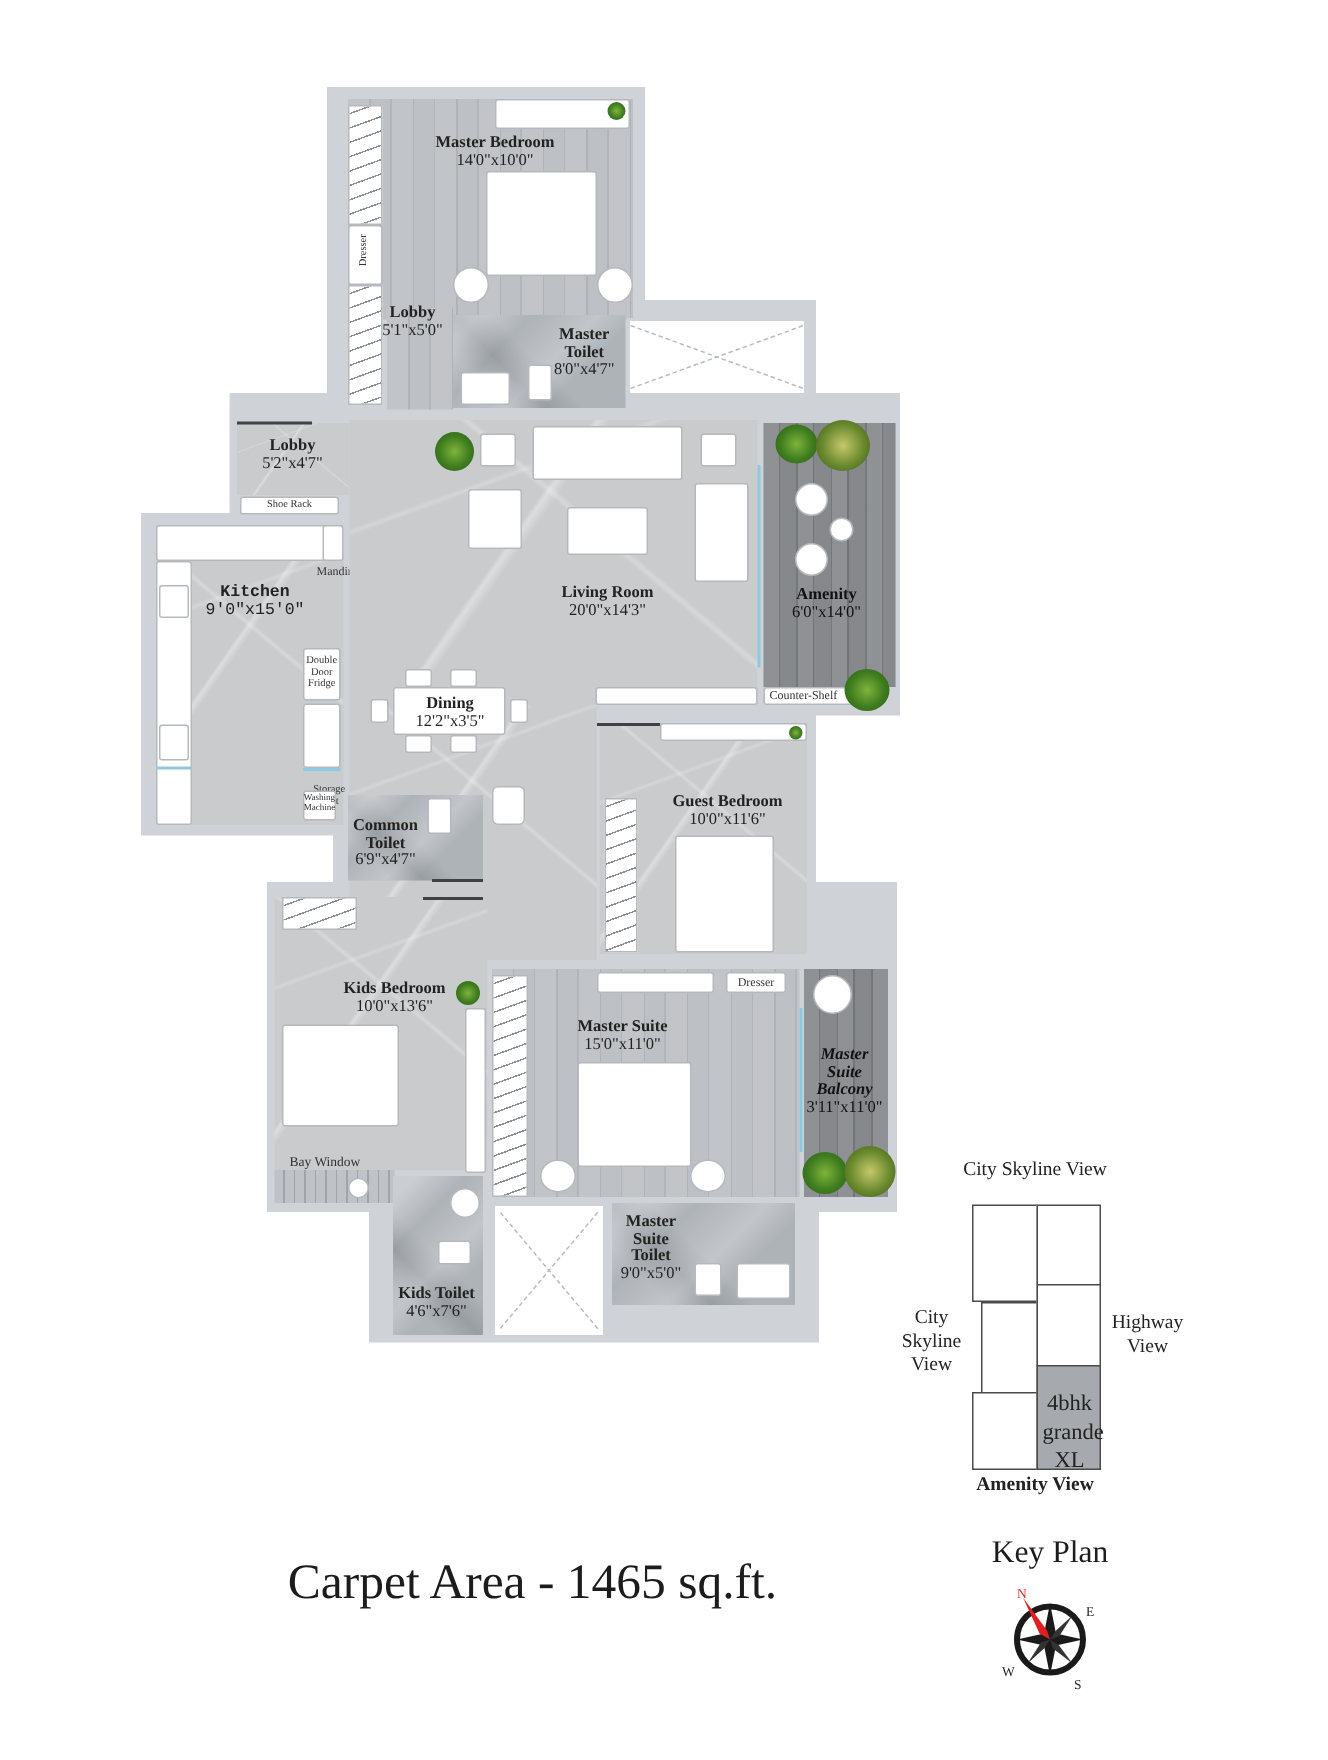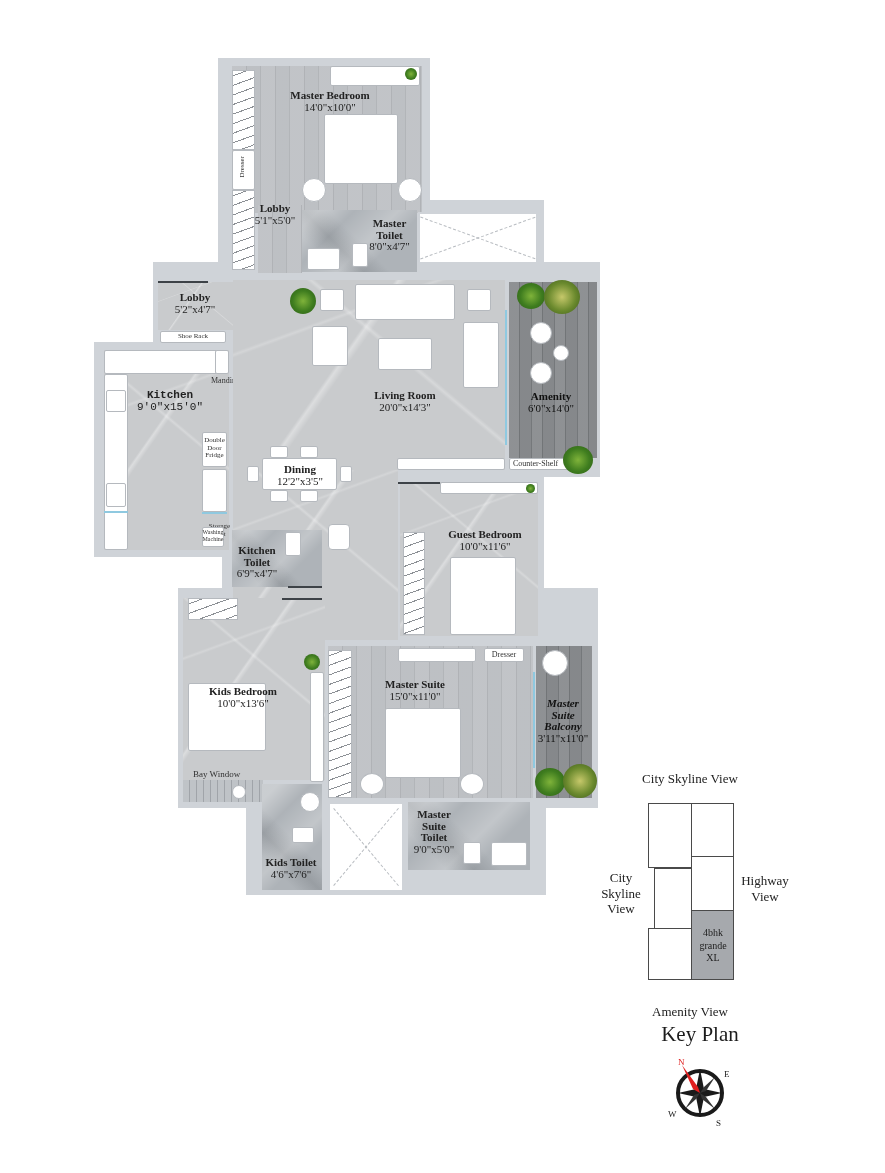--- a/index.html
+++ b/index.html
@@ -34,21 +34,21 @@
   .lbl { position: absolute; text-align: center; line-height: 1.05; color: #222; white-space: nowrap; }
   .lbl .n { font-weight: bold; font-size: 11px; display: block; }
   .lbl .d { font-size: 11px; display: block; }
   .tiny { position: absolute; font-size: 7px; text-align: center; line-height: 1.1; color: #333; }
   .small { position: absolute; font-size: 9px; color: #333; white-space: nowrap; }
 
   .keyplan { position: absolute; left: 595px; top: 765px; width: 180px; height: 260px; }
   .kp-cell { position: absolute; background: #fff; border: 1.5px solid #4a4a4a; }
   .kp-cell.hl { background: #a6a9ad; }
   .kp-text { position: absolute; font-size: 13px; text-align: center; line-height: 1.2; color: #222; white-space: nowrap; }
-  .kp-unit { font-size: 10px; color: #222; position: absolute; text-align: center; line-height: 1.25; }
+  .kp-unit { font-size: 15px; color: #222; position: absolute; text-align: center; line-height: 1.25; }
 
   .title { position: absolute; left: 100px; top: 1035px; width: 510px; text-align: center; font-size: 33px; line-height: 1.22; color: #1c1c1c; }
   .keyplan-title { position: absolute; left: 640px; top: 1022px; width: 120px; text-align: center; font-size: 21px; color: #1c1c1c; }
   .compass { position: absolute; left: 660px; top: 1055px; width: 80px; height: 72px; }
 </style>
 </head>
 <body>
 
 <div class="plan">
 
@@ -158,42 +158,42 @@
   </div>
   <div class="furn" style="left:509px;top:458px;width:60px;height:12px;"></div>
   <div class="small" style="left:513px;top:459px;font-size:8px;">Counter-Shelf</div>
   <div class="plant" style="left:563px;top:446px;width:30px;height:28px;"></div>
 
   <div class="room toiletstone" style="left:232px;top:530px;width:90px;height:57px;"></div>
   <div class="furn" style="left:285px;top:532px;width:16px;height:24px;"></div>
   <div class="furn" style="left:328px;top:524px;width:22px;height:26px;border-radius:4px;"></div>
   <div class="door" style="left:288px;top:586px;width:34px;height:2px;"></div>
   <div class="lbl" style="left:228px;top:545px;width:58px;">
-    <span class="n" style="white-space:normal;width:50px;margin:0 auto;">Kitchen Toilet</span>
+    <span class="n" style="white-space:normal;width:50px;margin:0 auto;">Common Toilet</span>
     <span class="d">6'9"x4'7"</span>
   </div>
 
   <div class="room marble" style="left:400px;top:482px;width:138px;height:154px;"></div>
   <div class="furn" style="left:440px;top:482px;width:98px;height:12px;"></div>
   <div class="plant" style="left:526px;top:484px;width:9px;height:9px;"></div>
   <div class="wardrobe" style="left:403px;top:532px;width:22px;height:103px;"></div>
   <div class="furn" style="left:450px;top:557px;width:66px;height:78px;"></div>
   <div class="door" style="left:398px;top:482px;width:42px;height:2px;"></div>
   <div class="lbl" style="left:430px;top:529px;width:110px;">
     <span class="n">Guest Bedroom</span>
     <span class="d">10'0"x11'6"</span>
   </div>
 
   <div class="room marble" style="left:183px;top:598px;width:142px;height:182px;"></div>
   <div class="wardrobe" style="left:188px;top:598px;width:50px;height:22px;"></div>
   <div class="door" style="left:282px;top:598px;width:40px;height:2px;"></div>
   <div class="plant" style="left:304px;top:654px;width:16px;height:16px;"></div>
   <div class="furn" style="left:188px;top:683px;width:78px;height:68px;"></div>
   <div class="furn" style="left:310px;top:672px;width:14px;height:110px;"></div>
-  <div class="lbl" style="left:193px;top:654px;width:100px;margin-top:32px;">
+  <div class="lbl" style="left:213px;top:654px;width:100px;">
     <span class="n">Kids Bedroom</span>
     <span class="d">10'0"x13'6"</span>
   </div>
   <div class="small" style="left:193px;top:769px;">Bay Window</div>
   <div class="room" style="left:183px;top:780px;width:80px;height:22px;background:#bfc3c7;background-image:repeating-linear-gradient(90deg,transparent 0 6px,#a0a4a9 6px 7px);"></div>
   <div class="furn" style="left:232px;top:785px;width:14px;height:14px;border-radius:50%;"></div>
 
   <div class="room wood" style="left:328px;top:646px;width:205px;height:152px;"></div>
   <div class="wardrobe" style="left:328px;top:650px;width:24px;height:148px;"></div>
   <div class="furn" style="left:398px;top:648px;width:78px;height:14px;"></div>
@@ -238,34 +238,35 @@
   <div class="kp-text" style="left:40px;top:6px;width:110px;">City Skyline View</div>
   <div class="kp-cell" style="left:53px;top:38px;width:44px;height:65px;"></div>
   <div class="kp-cell" style="left:96px;top:38px;width:43px;height:54px;"></div>
   <div class="kp-cell" style="left:59px;top:103px;width:38px;height:61px;"></div>
   <div class="kp-cell" style="left:96px;top:91px;width:43px;height:55px;"></div>
   <div class="kp-cell" style="left:53px;top:163px;width:44px;height:52px;"></div>
   <div class="kp-cell hl" style="left:96px;top:145px;width:43px;height:70px;"></div>
   <div class="kp-unit" style="left:100px;top:162px;width:36px;white-space:normal;">4bhk grande XL</div>
   <div class="kp-text" style="left:0px;top:105px;width:52px;white-space:normal;">City Skyline View</div>
   <div class="kp-text" style="left:140px;top:108px;width:60px;white-space:normal;">Highway View</div>
-  <div class="kp-text" style="left:40px;top:239px;width:110px;">Amenity View</div>
+  <div class="kp-text" style="left:40px;top:216px;width:110px;font-weight:bold;">Amenity View</div>
 </div>
 
 <div class="keyplan-title">Key Plan</div>
 
 <div class="compass">
   <svg width="80" height="72" viewBox="0 0 80 72">
     <circle cx="40" cy="38" r="22" fill="none" stroke="#1a1a1a" stroke-width="4"></circle>
     <polygon points="40,14 44,34 62,38 44,42 40,62 36,42 18,38 36,34" fill="#1a1a1a"></polygon>
     <polygon points="55,22 46,36 40,38 44,32" fill="#333"></polygon>
     <polygon points="25,54 34,40 40,38 36,44" fill="#333"></polygon>
     <polygon points="55,54 42,44 40,38 46,42" fill="#333"></polygon>
     <polygon points="22,10 38,32 40,38 33,34" fill="#e02020"></polygon>
     <text x="18" y="10" font-size="9" fill="#e02020" font-family="Liberation Serif, serif">N</text>
     <text x="64" y="22" font-size="9" fill="#222" font-family="Liberation Serif, serif">E</text>
     <text x="8" y="62" font-size="9" fill="#222" font-family="Liberation Serif, serif">W</text>
     <text x="56" y="71" font-size="9" fill="#222" font-family="Liberation Serif, serif">S</text>
   </svg>
 </div>
 
 <div class="title">
+  <div>Carpet Area - 1465 sq.ft.</div>
 </div>
 
 </body></html>

